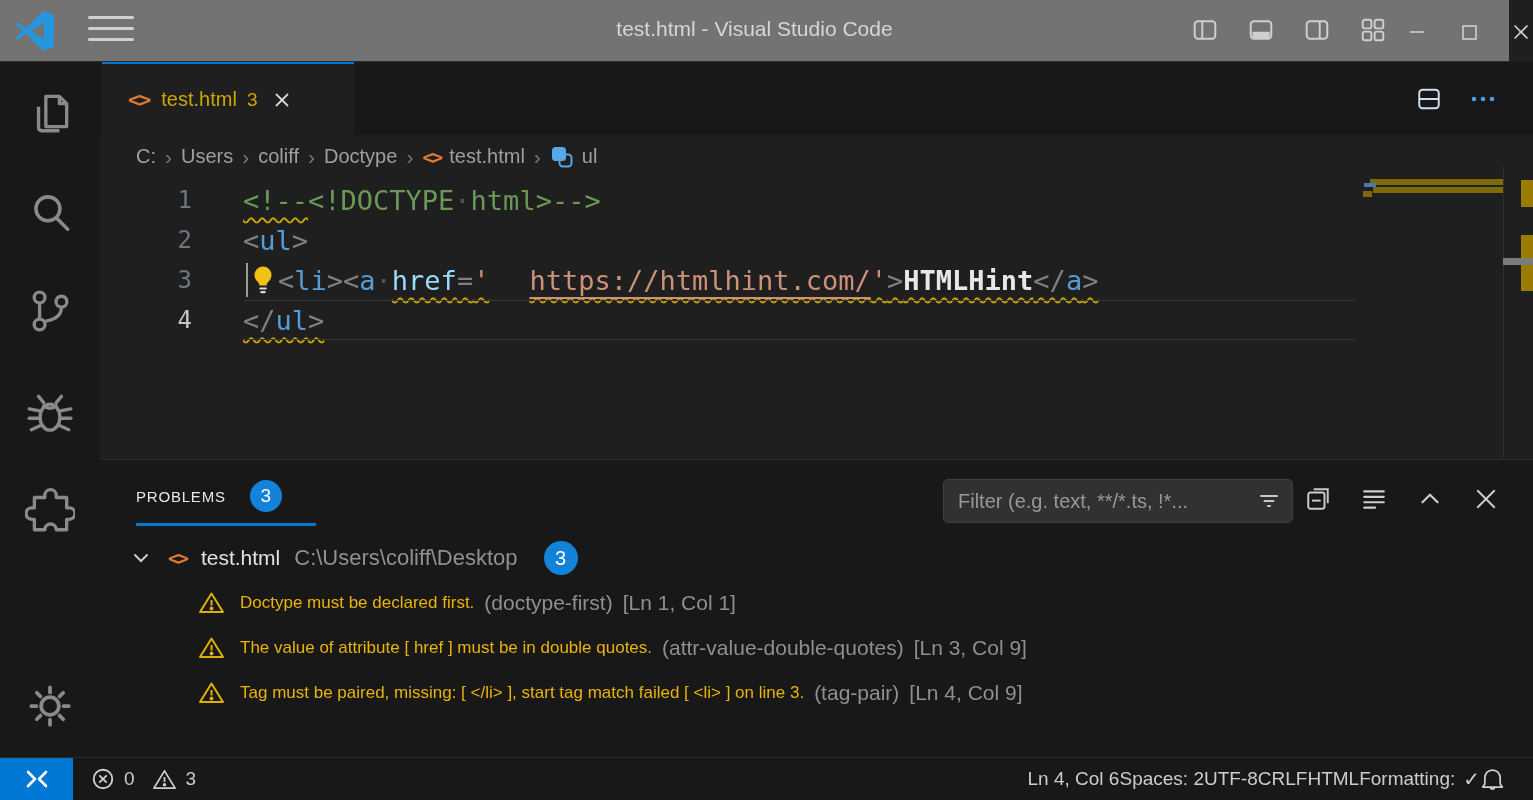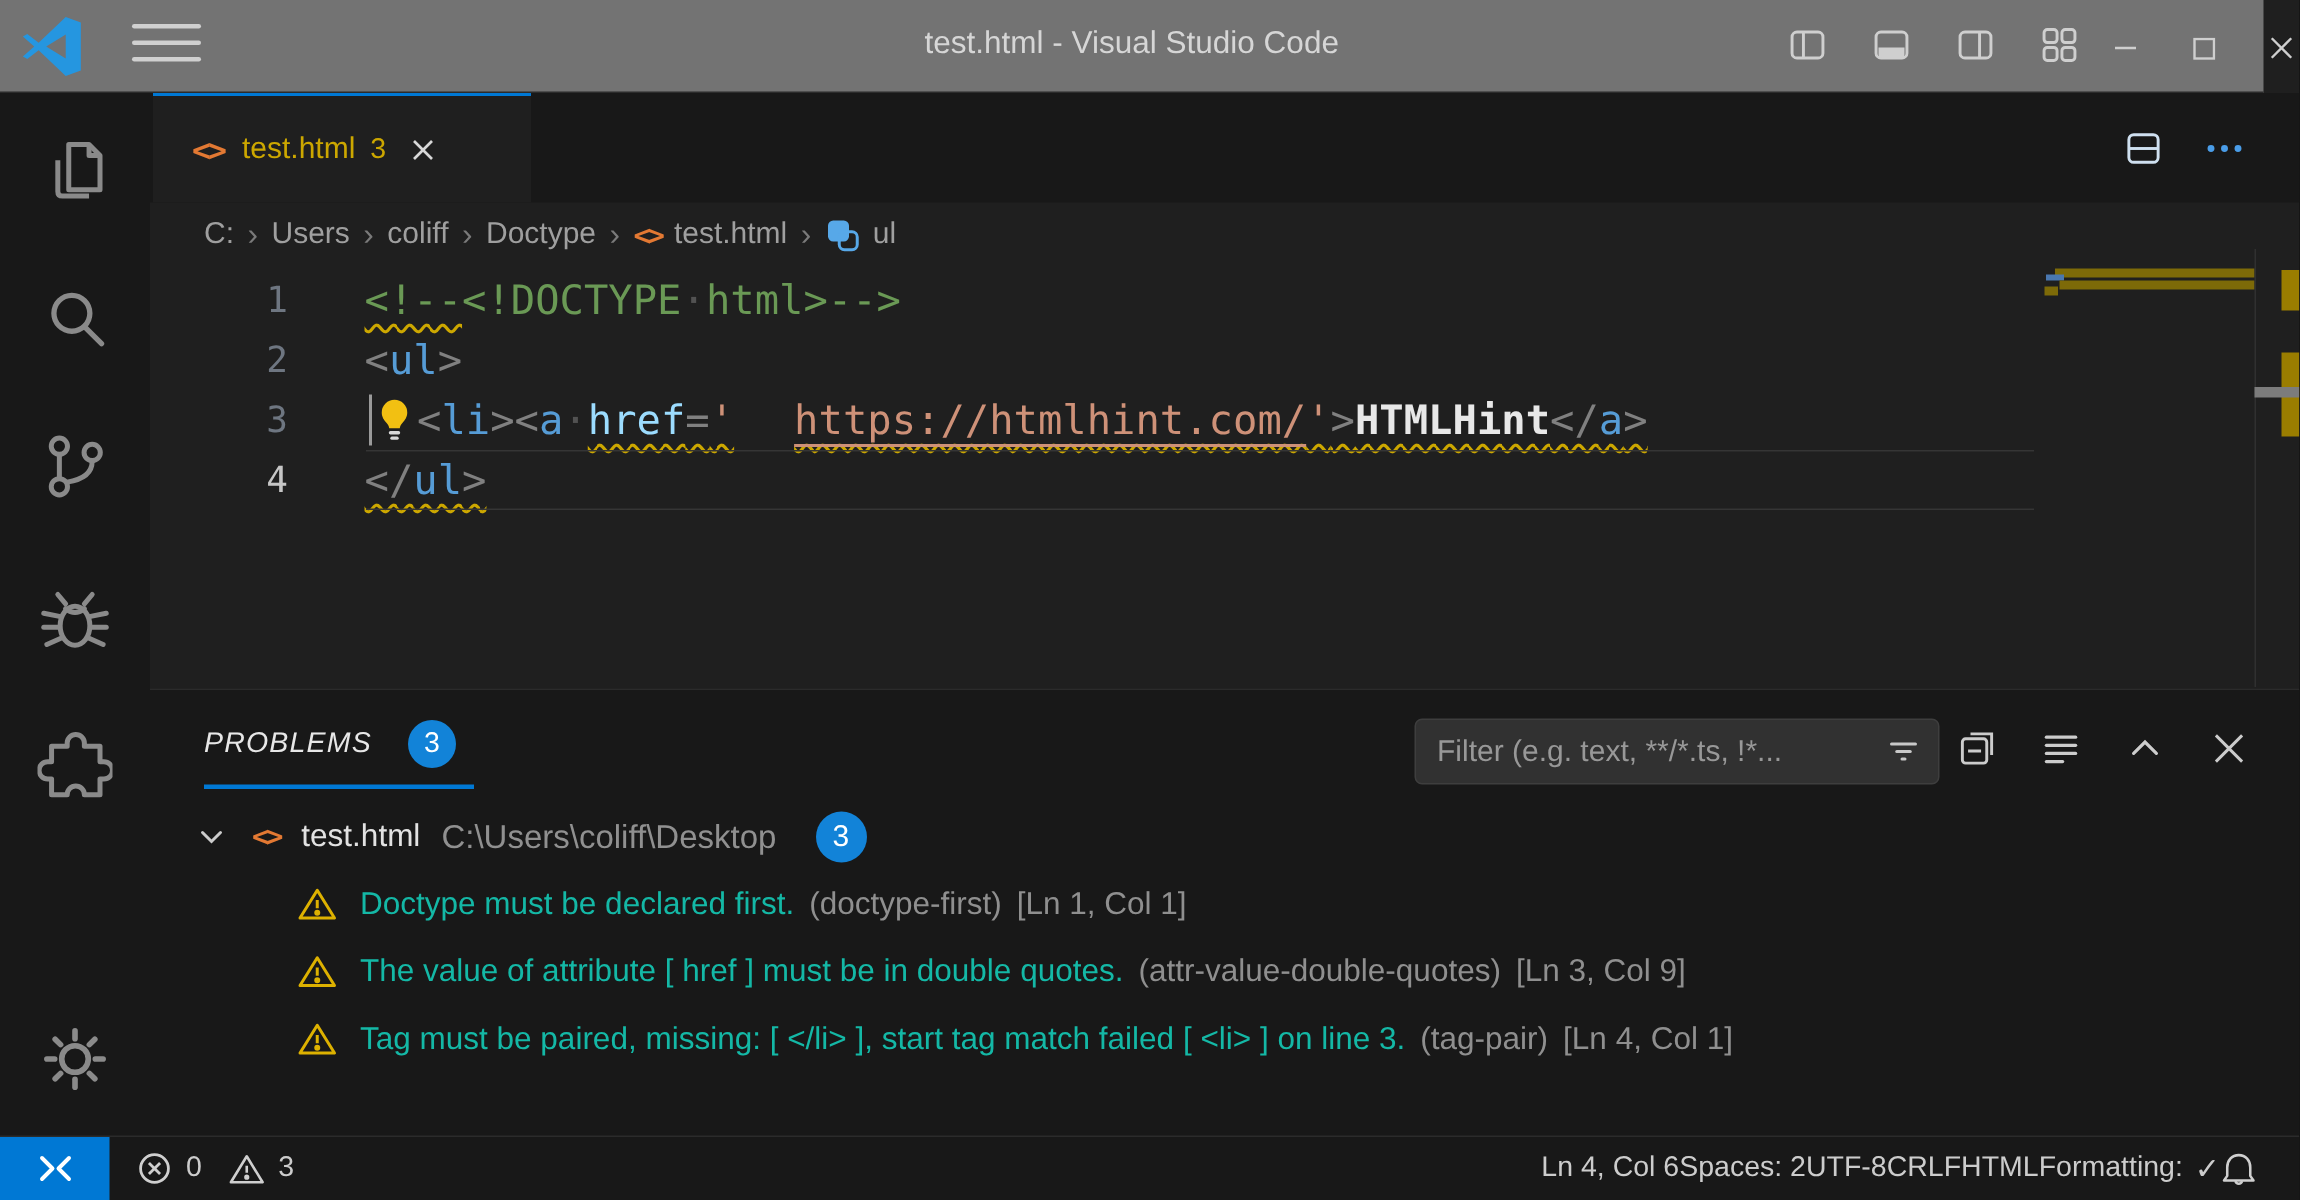--- a/index.html
+++ b/index.html
@@ -56,40 +56,40 @@
     border-top:1.5px solid #353535; border-bottom:1.5px solid #353535; pointer-events:none; }
   .cursor-bar { position:absolute; left:146px; top:3px; width:2px; height:34px; background:#9a9a9a; }
   .bulb { position:absolute; left:151px; top:5px; width:24px; height:30px; cursor:pointer; }
   
   .overlay { position:absolute; inset:0; pointer-events:none; }
   .mark { position:absolute; }
   
   .panel { position:absolute; left:100px; top:459px; width:1433px; height:298px;
     background:#181818; border-top:1px solid #2b2b2b; }
   .panel-tab { position:absolute; left:36px; top:20px; display:flex; align-items:center; cursor:pointer; }
-  .panel-tab-label { font-size:19px; letter-spacing:0.8px; color:#e7e7e7;font-style:italic; }
+  .panel-tab-label { font-size:15px; letter-spacing:0.8px; color:#e7e7e7; }
   .badge { background:#1283d8; color:#ffffff; border-radius:50%; width:32px; height:32px;
     display:flex; align-items:center; justify-content:center; font-size:19px; }
   .panel-tab .badge { margin-left:24px; }
   .panel-tab-underline { position:absolute; left:36px; top:63px; width:180px; height:2.5px; background:#0078d4; }
   .filter-box { position:absolute; left:843px; top:19px; width:350px; height:44px;
     background:#313131; border:1px solid #3e3e3e; border-radius:5px; display:flex; align-items:center; }
   .filter-box input { flex:1; background:transparent; border:none; outline:none;
     font-size:20px; color:#cccccc; padding:0 6px 0 14px; font-family:"Liberation Sans",sans-serif; }
   .filter-box input::placeholder { color:#989898; }
   .filter-box .funnel { margin-right:12px; display:flex; cursor:pointer; }
   .panel-actions { position:absolute; left:1204px; top:25px; display:flex; gap:28px; }
   .panel-actions > div { width:28px; height:28px; display:flex; align-items:center; justify-content:center; cursor:pointer; }
   .prob-list { position:absolute; left:0; top:76px; width:1433px; }
   .prob-file-row { height:44px; display:flex; align-items:center; padding-left:30px; cursor:pointer; }
   .prob-file-row .name { font-size:21px; color:#e2e2e2; margin-left:14px; }
   .prob-file-row .path { font-size:22px; color:#909090; margin-left:14px; }
   .prob-file-row .badge { width:34px; height:34px; font-size:20px; margin-left:26px; }
   .prob-row { height:45px; display:flex; align-items:center; padding-left:98px; cursor:pointer; }
-  .prob-row .msg { font-size:21px; color:#14b8a6; margin-left:15px; }
+  .prob-row .msg { font-size:17px; color:#eab308; margin-left:15px; }
   .prob-row .src { font-size:21px; color:#8f8f8f; margin-left:10px; }
   .prob-row .loc { font-size:21px; color:#8f8f8f; margin-left:10px; }
   
   .statusbar { position:absolute; left:0; top:757px; width:1533px; height:43px;
     background:#181818; border-top:1px solid #2b2b2b; display:flex; align-items:center; font-size:19px; }
   .remote { width:73px; height:43px; background:#0078d4; display:flex; align-items:center; justify-content:center; cursor:pointer; flex:0 0 73px; }
   .sb-left { display:flex; align-items:center; margin-left:18px; gap:9px; cursor:pointer; }
   .sb-right { margin-left:auto; display:flex; align-items:center; padding-right:28px; }
   .sb-item { cursor:pointer; display:flex; align-items:center; gap:8px; color:#cccccc; }
   .check { font-size:20px; }
@@ -369,21 +369,21 @@
           <span class="loc">[Ln 3, Col 9]</span>
         </div>
         <div class="prob-row">
           <svg width="27" height="24" viewBox="0 0 27 24" fill="none" stroke="#ddb100" stroke-width="2" stroke-linejoin="round">
             <polygon points="13.5,2.5 25,21 2,21"></polygon>
             <line x1="13.5" y1="9" x2="13.5" y2="14.5"></line>
             <circle cx="13.5" cy="17.5" r="1" fill="#ddb100"></circle>
           </svg>
           <span class="msg">Tag must be paired, missing: [ &lt;/li&gt; ], start tag match failed [ &lt;li&gt; ] on line 3.</span>
           <span class="src">(tag-pair)</span>
-          <span class="loc">[Ln 4, Col 1]</span>
+          <span class="loc">[Ln 4, Col 9]</span>
         </div>
       </div>
   </div>
 
   <div class="statusbar">
     <div class="remote">
       <svg width="30" height="28" viewBox="0 0 30 28" fill="none" stroke="#ffffff" stroke-width="2.6" stroke-linecap="round" stroke-linejoin="round">
           <polyline points="6 7 13 14 6 21"></polyline>
           <polyline points="24 7 17 14 24 21"></polyline>
         </svg>

